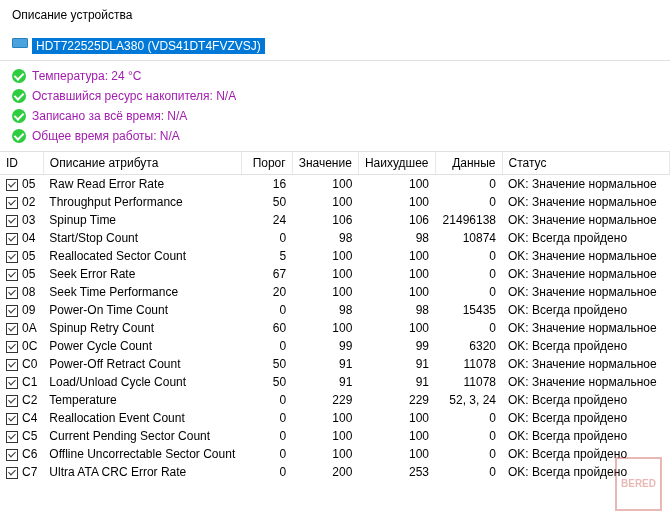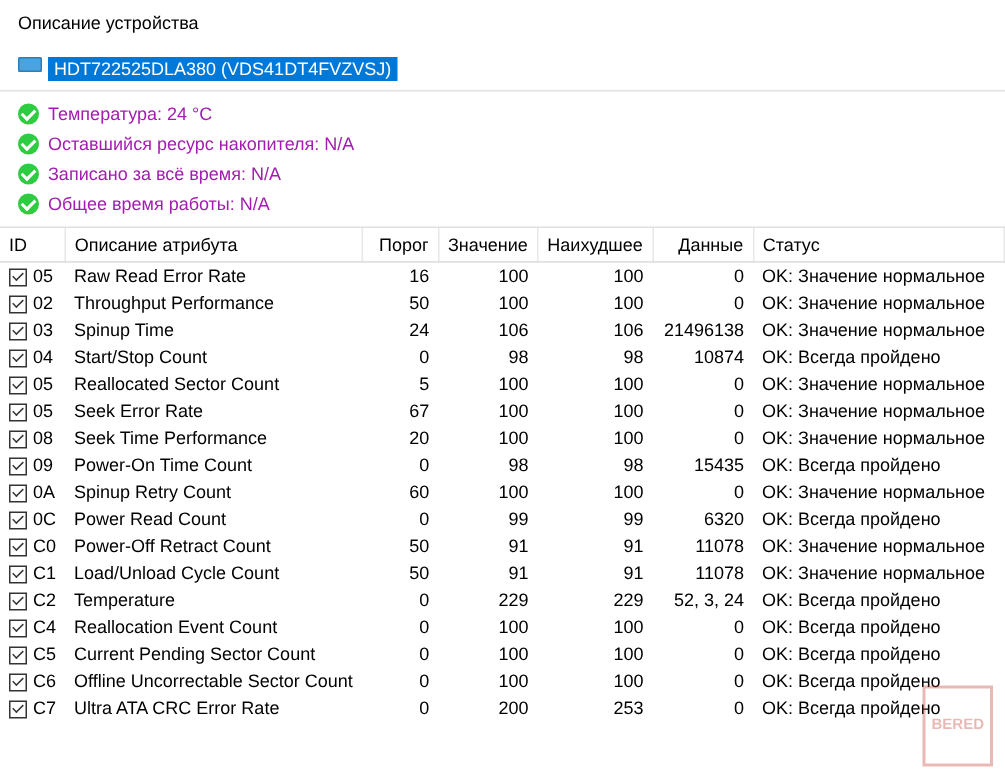--- a/index.html
+++ b/index.html
@@ -278,21 +278,21 @@
           <td class="col-id"><span class="checkbox"></span><span>0A</span></td>
           <td class="col-desc">Spinup Retry Count</td>
           <td class="num col-num">60</td>
           <td class="num col-num">100</td>
           <td class="num col-num">100</td>
           <td class="num col-data">0</td>
           <td class="col-status">OK: Значение нормальное</td>
         </tr>
         <tr>
           <td class="col-id"><span class="checkbox"></span><span>0C</span></td>
-          <td class="col-desc">Power Read Count</td>
+          <td class="col-desc">Power Cycle Count</td>
           <td class="num col-num">0</td>
           <td class="num col-num">99</td>
           <td class="num col-num">99</td>
           <td class="num col-data">6320</td>
           <td class="col-status">OK: Всегда пройдено</td>
         </tr>
         <tr>
           <td class="col-id"><span class="checkbox"></span><span>C0</span></td>
           <td class="col-desc">Power-Off Retract Count</td>
           <td class="num col-num">50</td>

